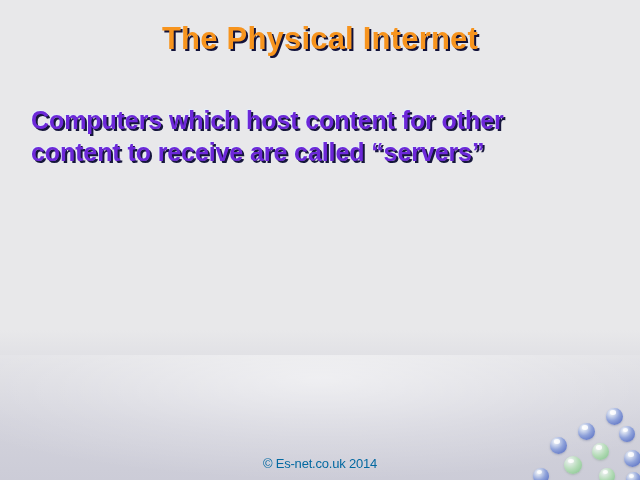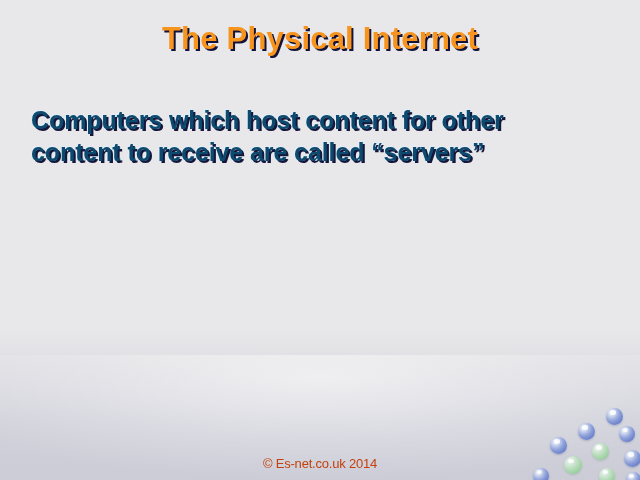--- a/index.html
+++ b/index.html
@@ -68,35 +68,35 @@
 
   
   .body-text {
     position: absolute;
     left: 31px;
     top: 104px;
     width: 560px;
     font-size: 25px;
     font-weight: bold;
     line-height: 32px;
-    color: #0c4a6e;
+    color: #6d28d9;
     text-shadow: 2px 2px 0 #16163c, -1px -1px 0 rgba(225,240,255,0.75);
     letter-spacing: -0.1px;
   }
   .body-text .line { display: block; white-space: nowrap; }
 
   
   .footer {
     position: absolute;
     left: 0;
     right: 0;
     top: 456px;
     text-align: center;
     font-size: 13px;
-    color: #c2410c;
+    color: #0369a1;
     letter-spacing: -0.2px;
   }
 
   
   #spheres {
     position: absolute;
     right: 0;
     bottom: 0;
     width: 120px;
     height: 74px;

